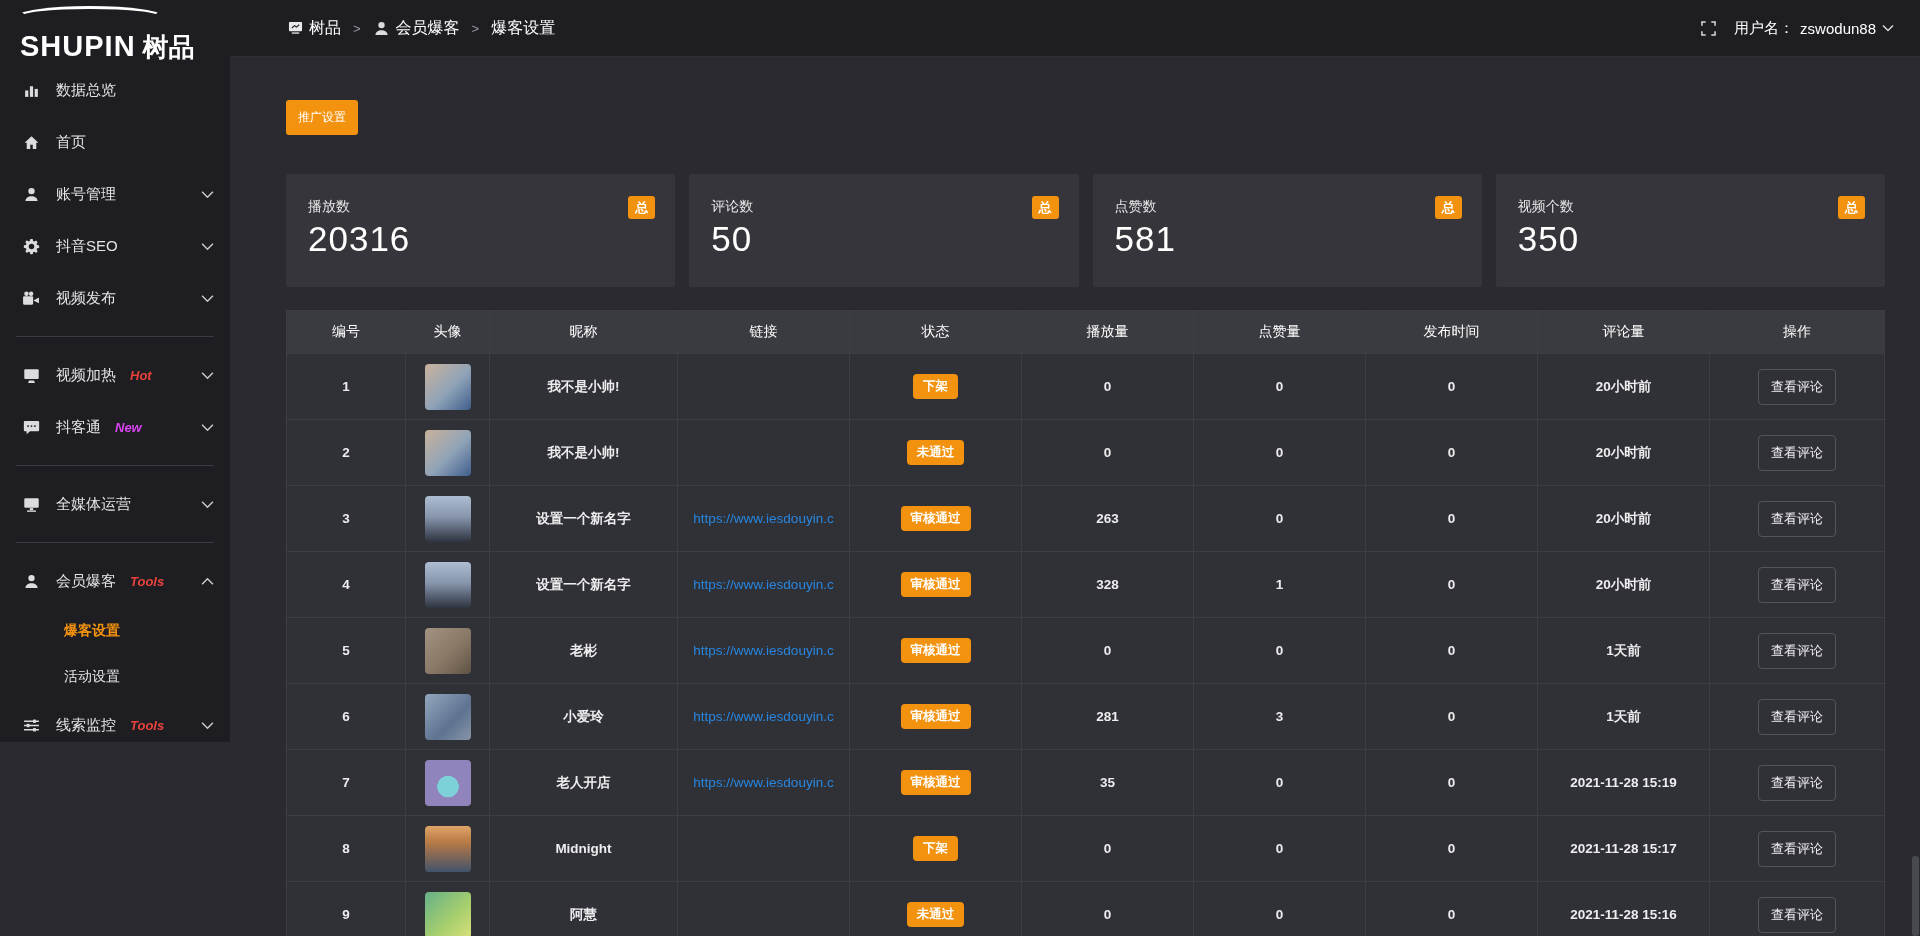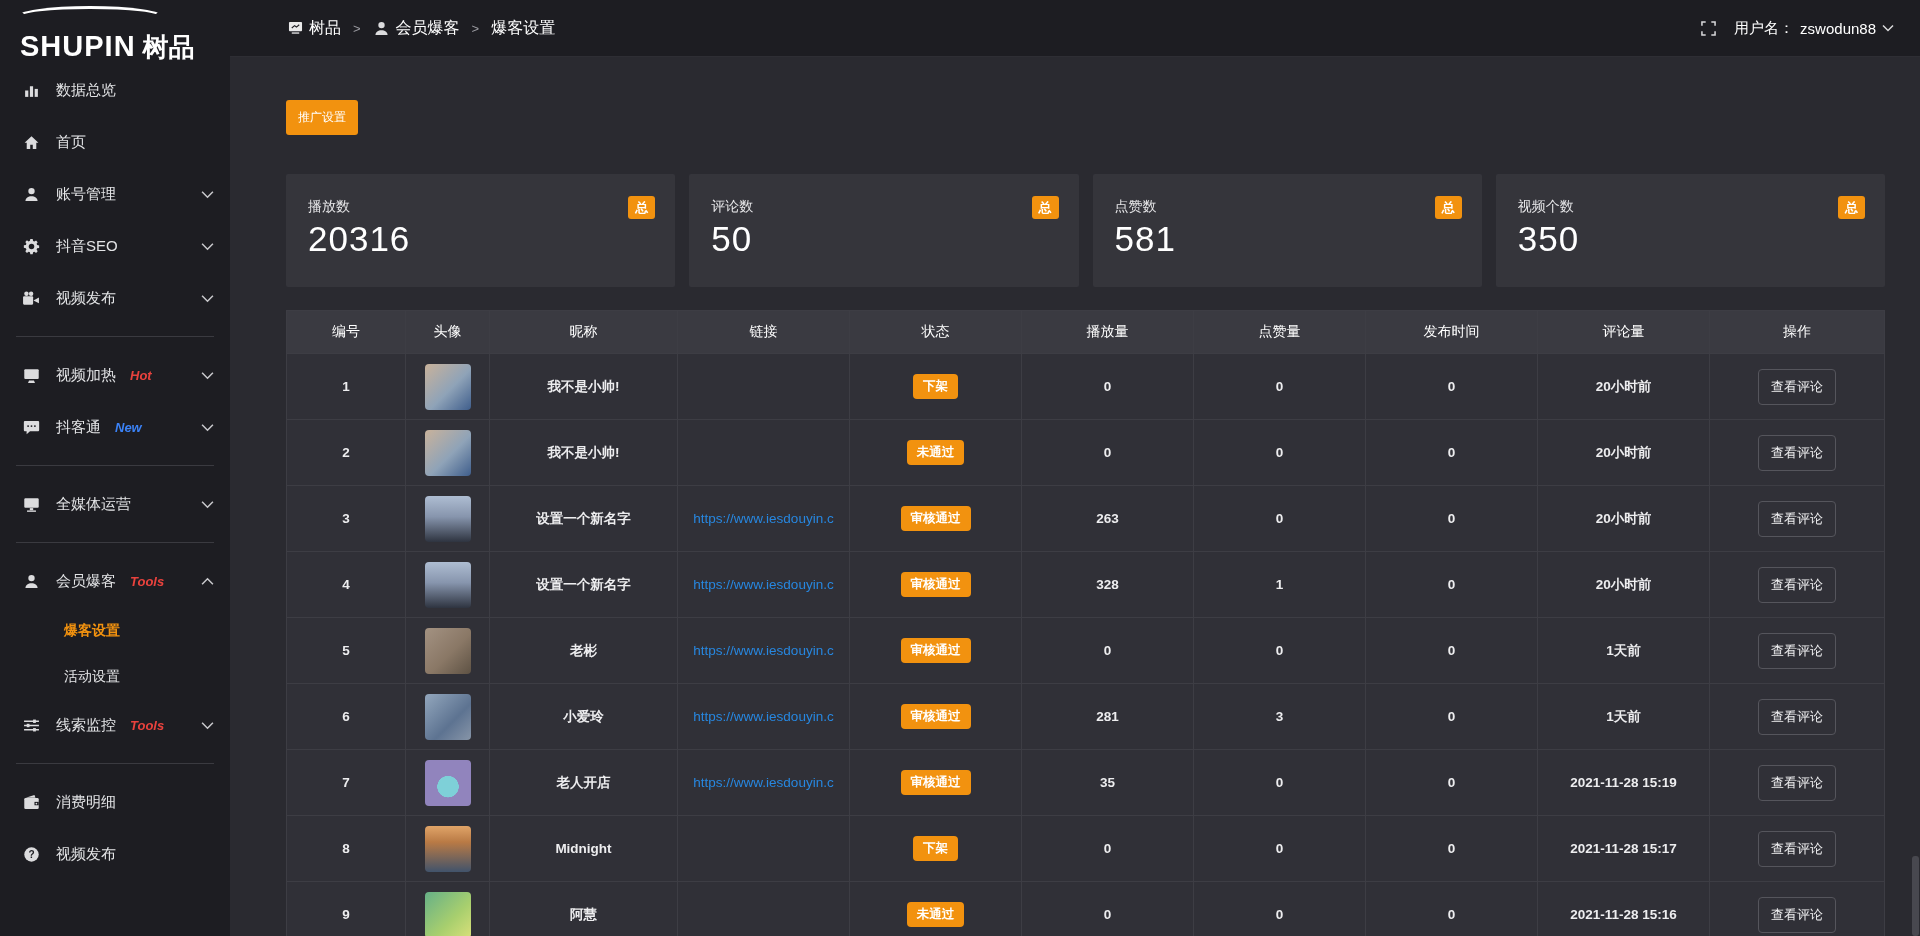--- a/index.html
+++ b/index.html
@@ -6,21 +6,21 @@
     --bg-dark:#1d1d22; --bg-main:#2a2a30; --bg-card:#35353b; --bg-thead:#3a3a41;
     --bg-row:#303037; --line:#3d3d44; --orange:#f2920f; --link:#2787e0;
     --red:#e8423d; --gold:#e7b416; --txt:#e9e9ea;
   }
   *{box-sizing:border-box;margin:0;padding:0;}
   html,body{width:1920px;height:936px;overflow:hidden;background:var(--bg-main);
     font-family:"Liberation Sans","DejaVu Sans",sans-serif;color:var(--txt);}
   .app{display:flex;width:1920px;height:936px;}
 
   
-  .sidebar{width:230px;min-width:230px;height:936px;background:var(--bg-dark);overflow:hidden;}
+  .sidebar{width:230px;min-width:230px;height:742px;background:var(--bg-dark);overflow:hidden;}
   .logo{position:relative;height:64px;padding:30px 0 0 20px;white-space:nowrap;}
   .logo-arc{position:absolute;top:6px;left:16px;width:148px;height:22px;
     border:3px solid transparent;border-top:3px solid #fff;border-radius:50%;}
   .logo-main{font-size:29px;font-weight:900;letter-spacing:1px;color:#fff;}
   .logo-suffix{font-size:26px;font-weight:800;color:#fff;margin-left:7px;}
   .side-item{display:flex;align-items:center;height:52px;padding:0 16px 0 22px;cursor:pointer;}
   .side-item .ic{width:18px;height:18px;margin-right:16px;display:flex;align-items:center;justify-content:center;}
   .side-item .lbl{font-size:15px;color:#e3e4e6;}
   .side-item .tag{font-size:13px;font-weight:700;font-style:italic;margin-left:14px;}
   .side-item .chev{margin-left:auto;display:flex;}
@@ -162,21 +162,21 @@
         <div class="side-item">
           <span class="ic">
             <svg width="17" height="17" viewBox="0 0 16 16" fill="#dcdcde">
               <path d="M2 1.8h12c.7 0 1.2.5 1.2 1.2v7.4c0 .7-.5 1.2-1.2 1.2H6.6L3.4 14.4v-2.8H2c-.7 0-1.2-.5-1.2-1.2V3c0-.7.5-1.2 1.2-1.2z"></path>
               <circle cx="4.8" cy="6.7" r=".9" fill="#1d1d22"></circle>
               <circle cx="8" cy="6.7" r=".9" fill="#1d1d22"></circle>
               <circle cx="11.2" cy="6.7" r=".9" fill="#1d1d22"></circle>
             </svg>
           </span>
           <span class="lbl">抖客通</span>
-          <span class="tag" style="color: #3b82f6; font-style: italic;">New</span>
+          <span class="tag" style="color: #d946ef; font-style: italic;">New</span>
           <span class="chev">
             <svg width="13" height="9" viewBox="0 0 12 8" fill="none" stroke="#c9c9cd" stroke-width="1.4">
               <path d="M1 1.5l5 5 5-5"></path>
             </svg>
           </span>
         </div>
         <div class="side-divider"></div>
         <div class="side-item">
           <span class="ic">
             <svg width="17" height="17" viewBox="0 0 16 16" fill="#dcdcde">

